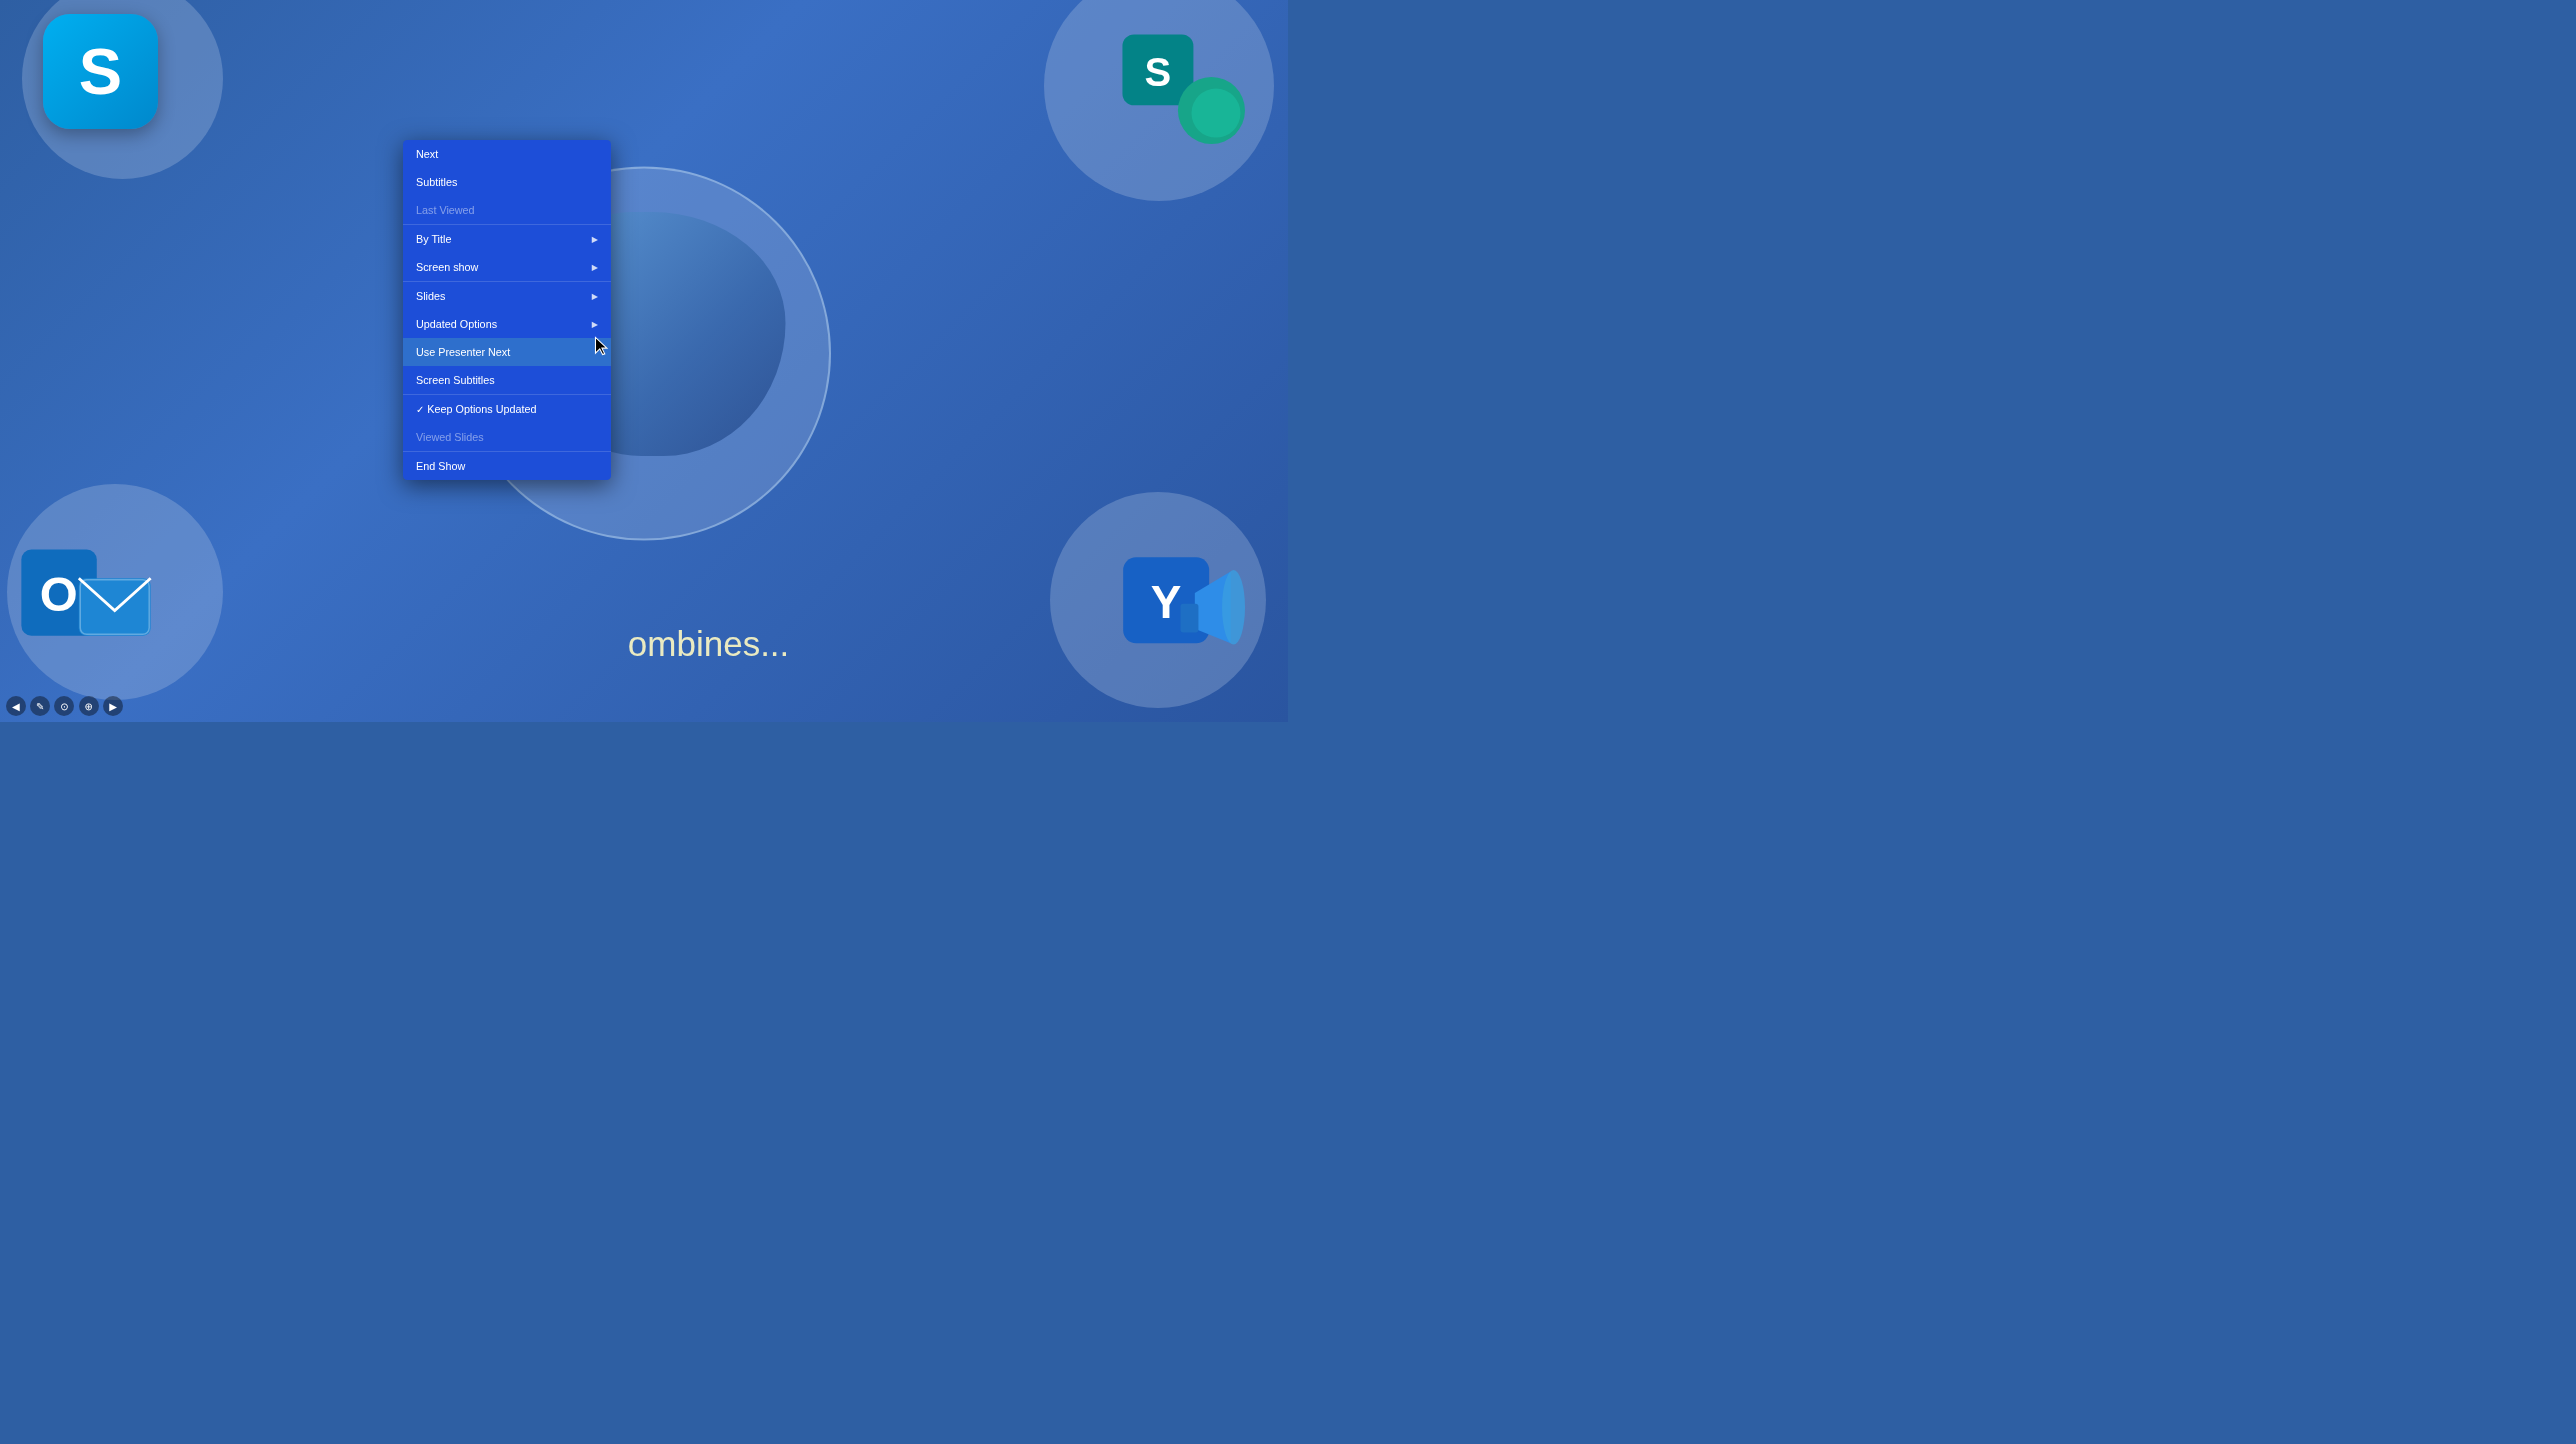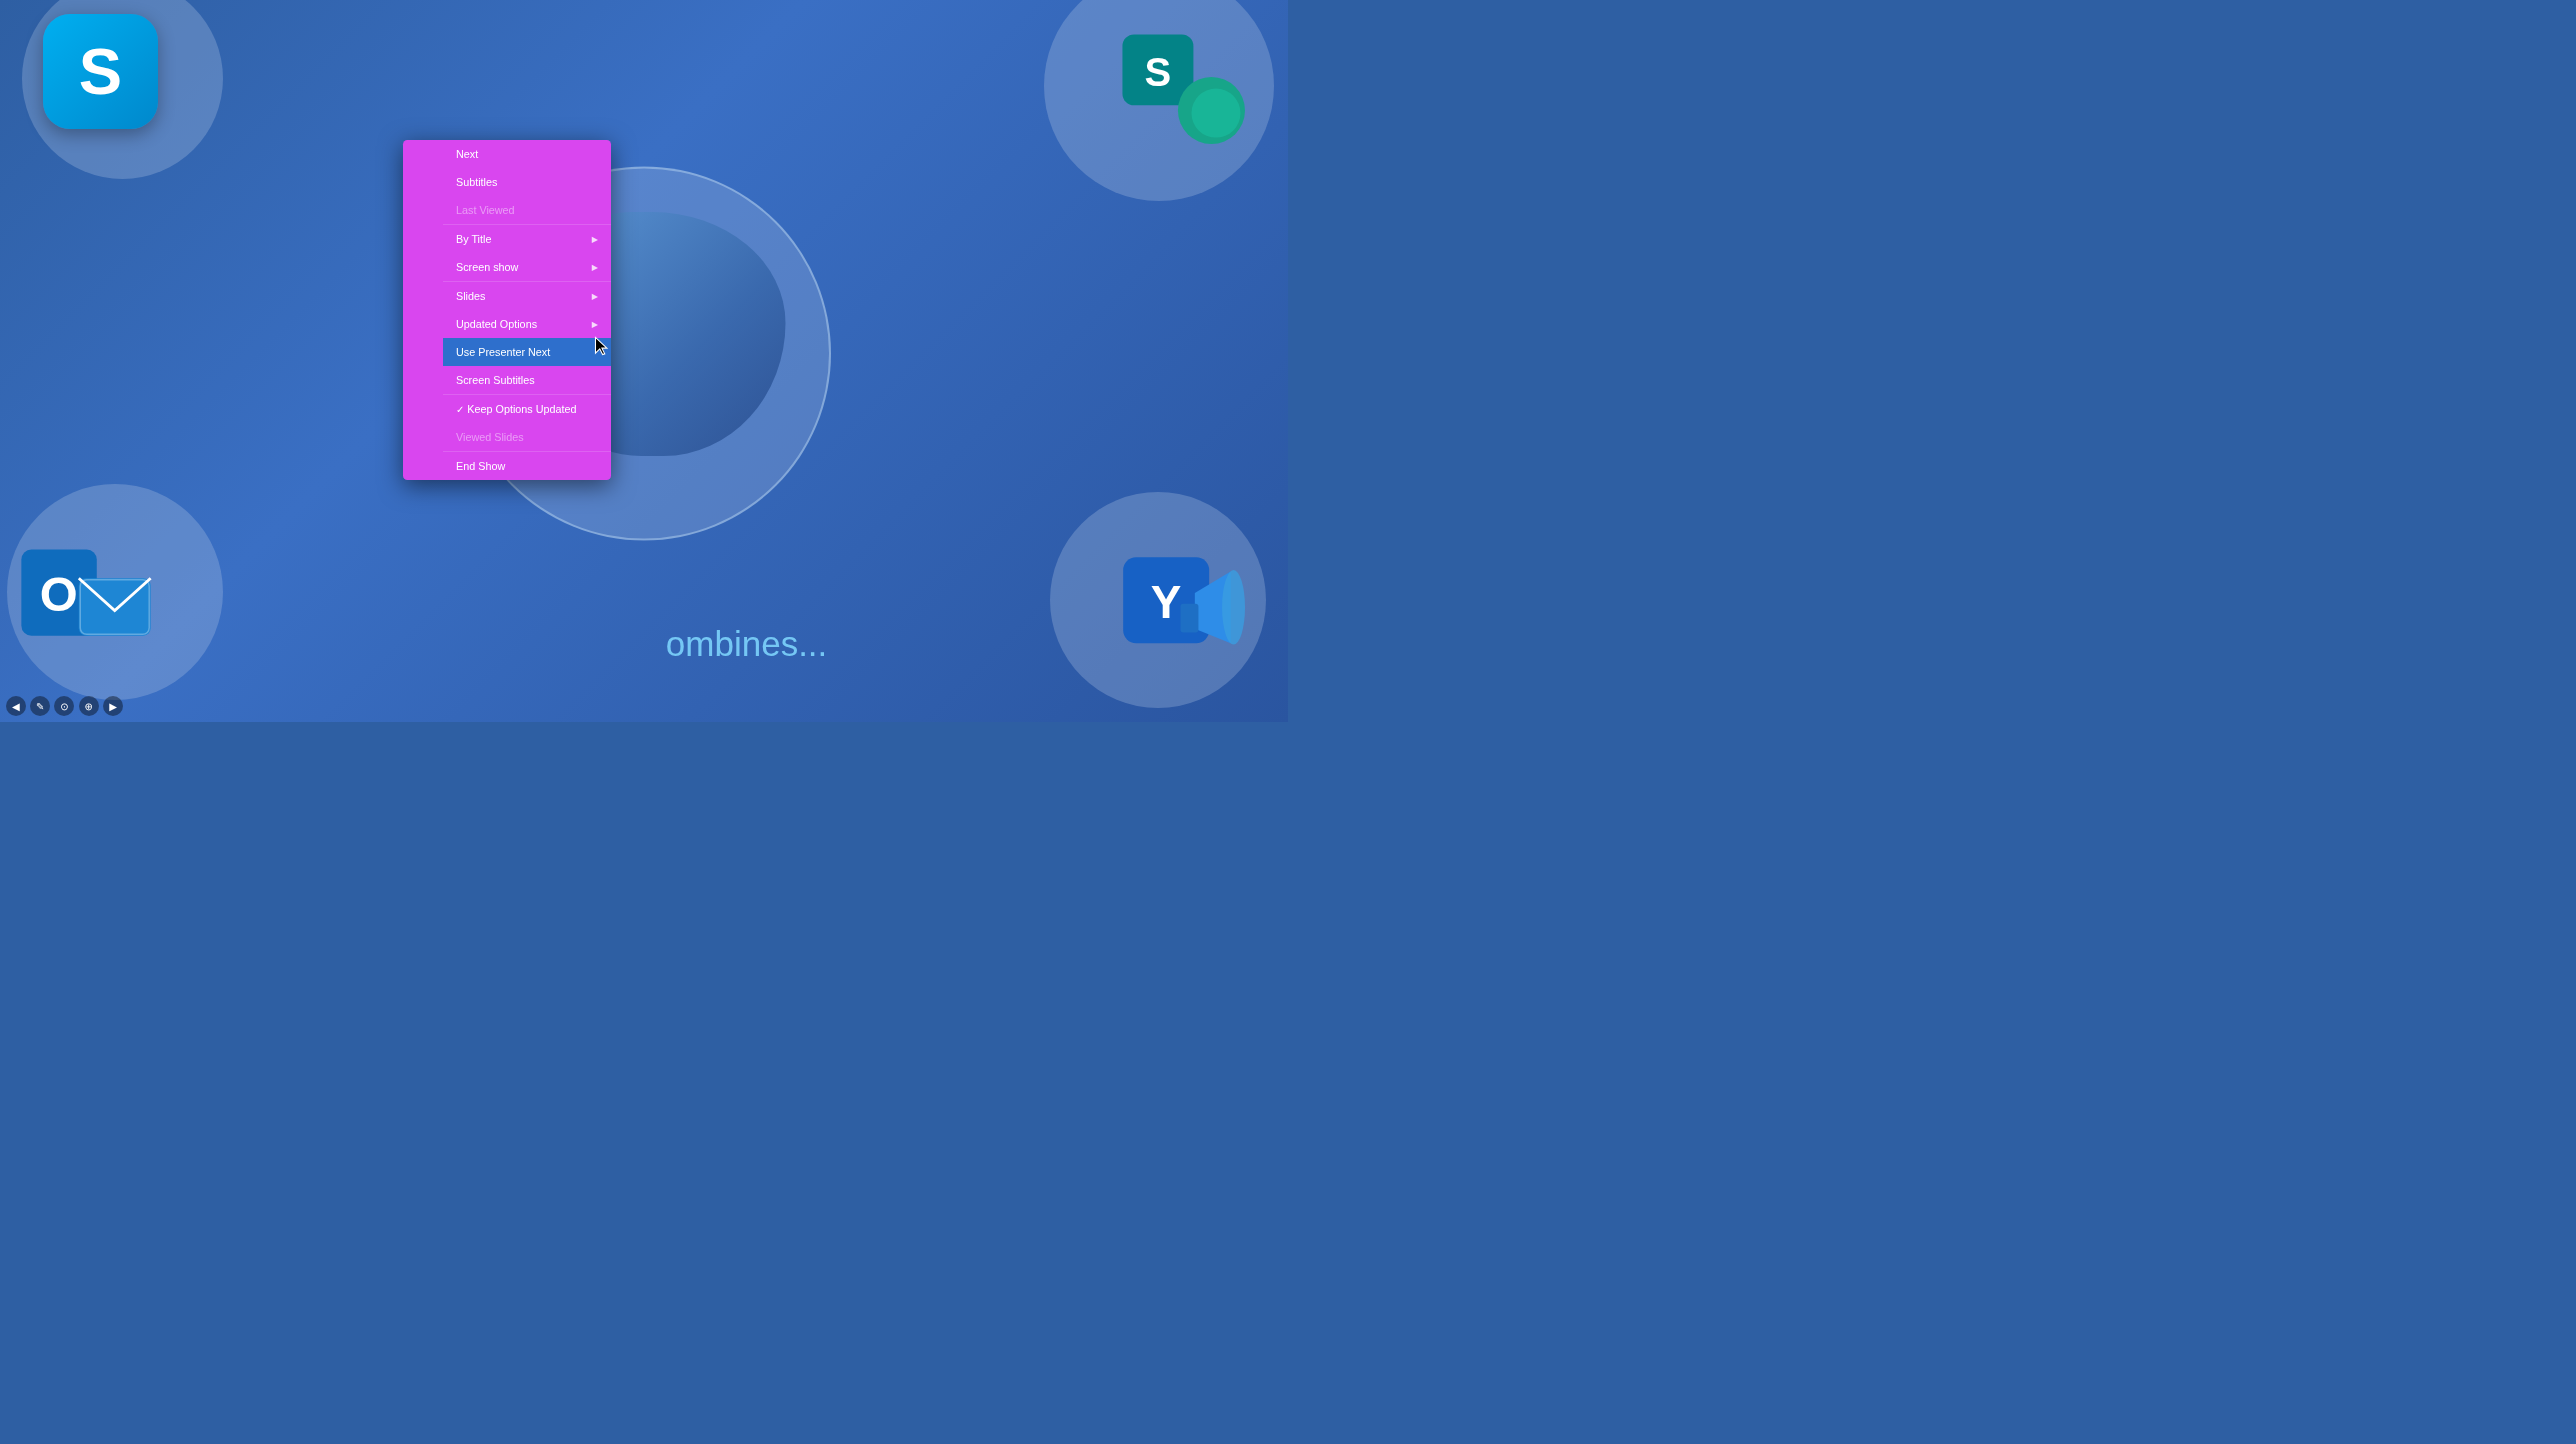--- a/index.html
+++ b/index.html
@@ -151,39 +151,37 @@
       bottom: 43px;
       right: 43px;
     }
 
     
     .bottom-text {
       position: absolute;
       bottom: 58px;
       left: 50%;
       transform: translateX(-10%);
-      color: #7dd3fc;
+      color: #fef9c3;
       font-size: 35px;
       font-weight: 300;
       opacity: 0.9;
-      margin-left: 38px;
     }
 
     
     .context-menu {
       position: absolute;
       top: 140px;
       left: 403px;
       width: 208px;
-      background: #d946ef;
+      background: #1d4ed8;
       border-radius: 4.3px;
       box-shadow: 0 5.8px 23px rgba(0,0,0,0.5);
       overflow: hidden;
       z-index: 100;
-      padding-left: 40px;
     }
 
     .menu-section {
       border-bottom: 0.7px solid rgba(255,255,255,0.15);
     }
 
     .menu-section:last-child {
       border-bottom: none;
     }
 

